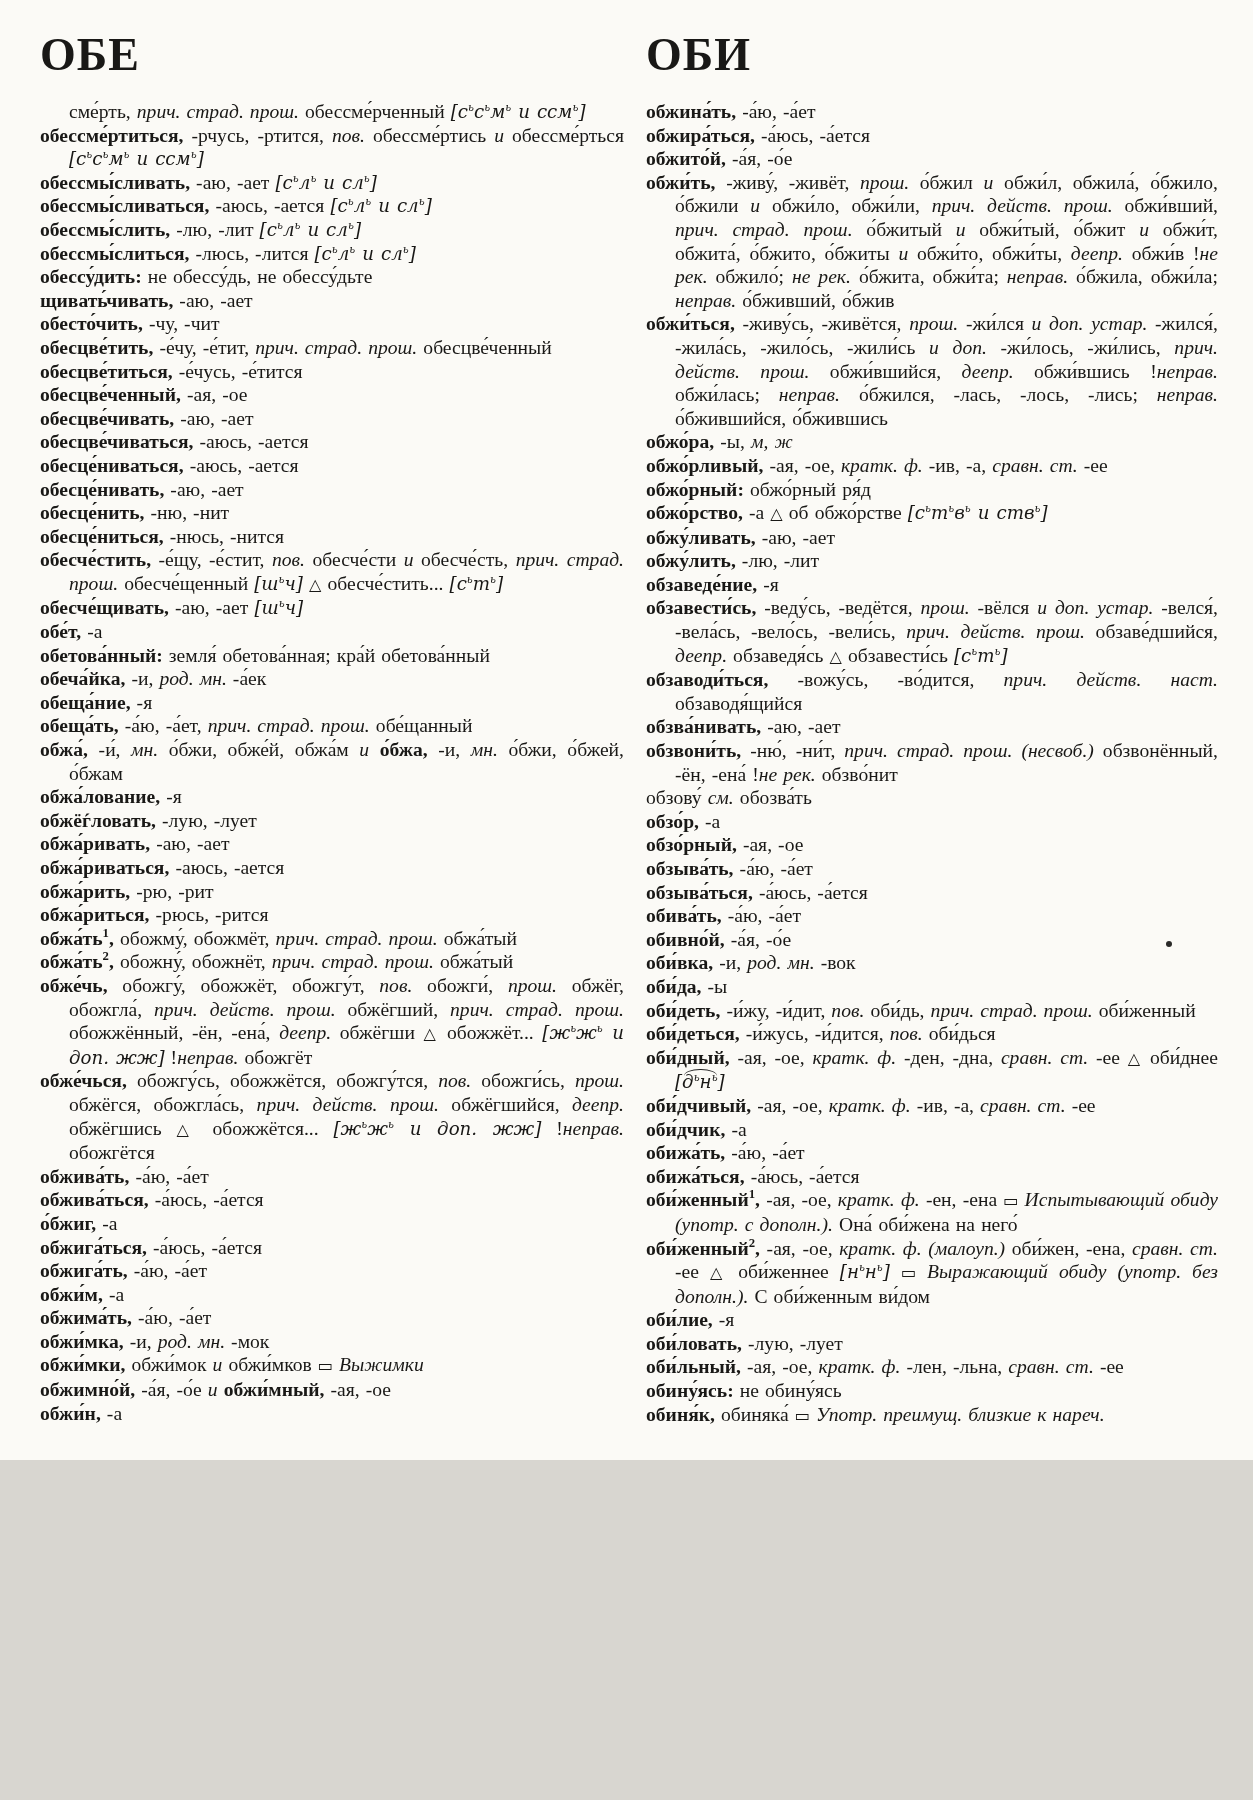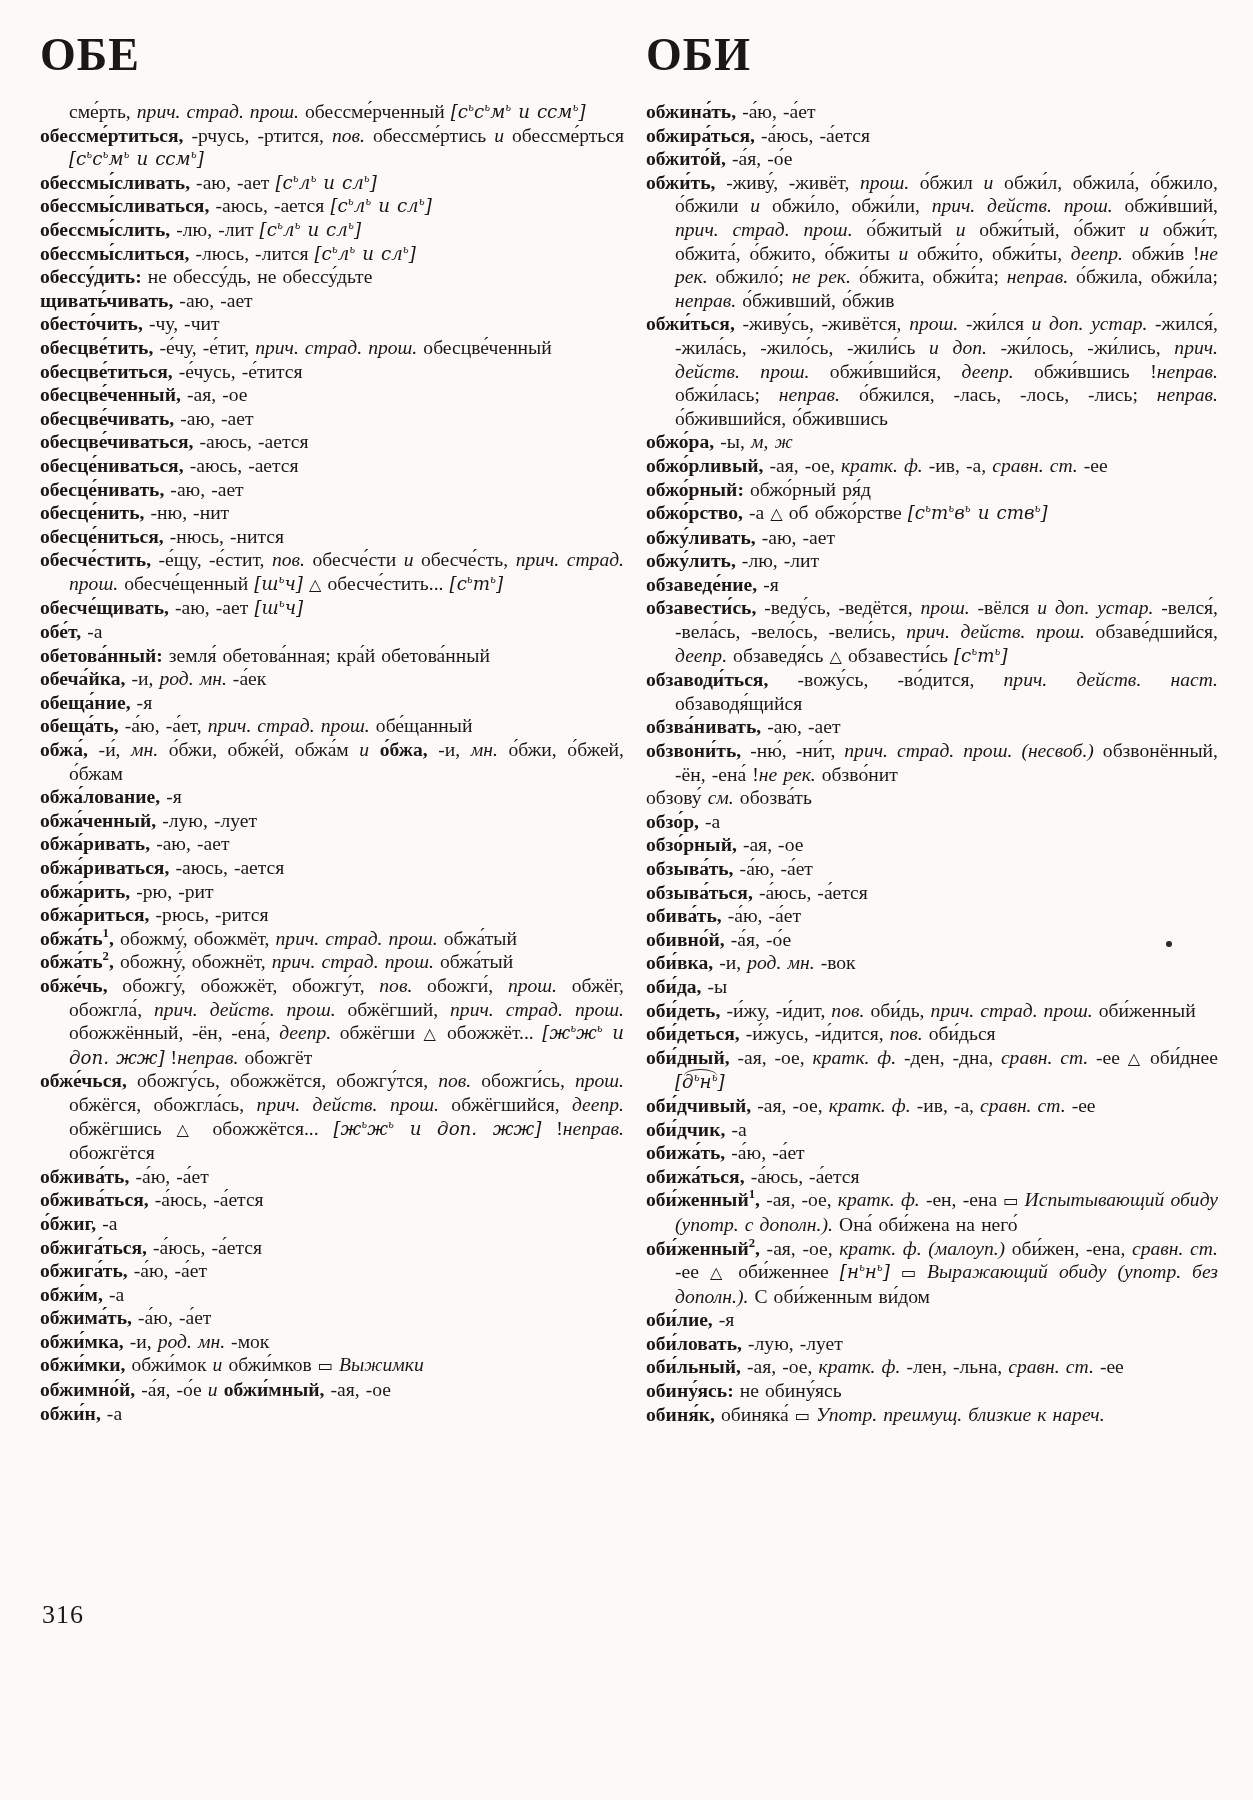--- a/index.html
+++ b/index.html
@@ -1,18 +1,18 @@
 <!DOCTYPE html>
 <html lang="ru"><head>
 <meta charset="utf-8">
 <style>
   html,body{margin:0;padding:0;background:#d8d6d0;}
   .page{
     position:relative;
-    width:1253px;height:1800px;
+    width:1253px;height:1460px;
     margin:0 auto;
     background:#fbfaf6;
     font-family:"Liberation Serif",serif;
     color:#191816;
     overflow:hidden;
   }
   .col{position:absolute;top:30px;}
   .col-left{left:40px;width:584px;}
   .col-right{left:646px;width:572px;}
   .guide{
@@ -67,21 +67,21 @@
         <p class="entry"><span class="r-b">обесце́ниться,</span><span class="r-n"> -нюсь, -нится</span></p>
         <p class="entry"><span class="r-b">обесче́стить,</span><span class="r-n"> -е́щу, -е́стит, </span><span class="r-i">пов.</span><span class="r-n"> обесче́сти </span><span class="r-i">и</span><span class="r-n"> обесче́сть, </span><span class="r-i">прич. страд. прош.</span><span class="r-n"> обесче́щенный </span><span class="r-p">[ш<sup>ь</sup>ч]</span><span class="r-n"> </span><span class="r-y">△</span><span class="r-n"> обесче́стить... </span><span class="r-p">[с<sup>ь</sup>т<sup>ь</sup>]</span></p>
         <p class="entry"><span class="r-b">обесче́щивать,</span><span class="r-n"> -аю, -ает </span><span class="r-p">[ш<sup>ь</sup>ч]</span></p>
         <p class="entry"><span class="r-b">обе́т,</span><span class="r-n"> -а</span></p>
         <p class="entry"><span class="r-b">обетова́нный:</span><span class="r-n"> земля́ обетова́нная; кра́й обетова́нный</span></p>
         <p class="entry"><span class="r-b">обеча́йка,</span><span class="r-n"> -и, </span><span class="r-i">род. мн.</span><span class="r-n"> -а́ек</span></p>
         <p class="entry"><span class="r-b">обеща́ние,</span><span class="r-n"> -я</span></p>
         <p class="entry"><span class="r-b">обеща́ть,</span><span class="r-n"> -а́ю, -а́ет, </span><span class="r-i">прич. страд. прош.</span><span class="r-n"> обе́щанный</span></p>
         <p class="entry"><span class="r-b">обжа́,</span><span class="r-n"> -и́, </span><span class="r-i">мн.</span><span class="r-n"> о́бжи, обже́й, обжа́м </span><span class="r-i">и</span><span class="r-n"> </span><span class="r-b">о́бжа,</span><span class="r-n"> -и, </span><span class="r-i">мн.</span><span class="r-n"> о́бжи, о́бжей, о́бжам</span></p>
         <p class="entry"><span class="r-b">обжа́лование,</span><span class="r-n"> -я</span></p>
-        <p class="entry"><span class="r-b">обжа́ченный,</span><span class="r-n"> -лую, -лует</span></p>
+        <p class="entry"><span class="r-b">обжёѓловать,</span><span class="r-n"> -лую, -лует</span></p>
         <p class="entry"><span class="r-b">обжа́ривать,</span><span class="r-n"> -аю, -ает</span></p>
         <p class="entry"><span class="r-b">обжа́риваться,</span><span class="r-n"> -аюсь, -ается</span></p>
         <p class="entry"><span class="r-b">обжа́рить,</span><span class="r-n"> -рю, -рит</span></p>
         <p class="entry"><span class="r-b">обжа́риться,</span><span class="r-n"> -рюсь, -рится</span></p>
         <p class="entry"><span class="r-b">обжа́ть</span><sup class="r-s">1</sup><span class="r-b">,</span><span class="r-n"> обожму́, обожмёт, </span><span class="r-i">прич. страд. прош.</span><span class="r-n"> обжа́тый</span></p>
         <p class="entry"><span class="r-b">обжа́ть</span><sup class="r-s">2</sup><span class="r-b">,</span><span class="r-n"> обожну́, обожнёт, </span><span class="r-i">прич. страд. прош.</span><span class="r-n"> обжа́тый</span></p>
         <p class="entry"><span class="r-b">обже́чь,</span><span class="r-n"> обожгу́, обожжёт, обожгу́т, </span><span class="r-i">пов.</span><span class="r-n"> обожги́, </span><span class="r-i">прош.</span><span class="r-n"> обжёг, обожгла́, </span><span class="r-i">прич. действ. прош.</span><span class="r-n"> обжёгший, </span><span class="r-i">прич. страд. прош.</span><span class="r-n"> обожжённый, -ён, -ена́, </span><span class="r-i">деепр.</span><span class="r-n"> обжёгши </span><span class="r-y">△</span><span class="r-n"> обожжёт... </span><span class="r-p">[ж<sup>ь</sup>ж<sup>ь</sup> и доп. жж]</span><span class="r-n"> !</span><span class="r-i">неправ.</span><span class="r-n"> обожгёт</span></p>
         <p class="entry"><span class="r-b">обже́чься,</span><span class="r-n"> обожгу́сь, обожжётся, обожгу́тся, </span><span class="r-i">пов.</span><span class="r-n"> обожги́сь, </span><span class="r-i">прош.</span><span class="r-n"> обжёгся, обожгла́сь, </span><span class="r-i">прич. действ. прош.</span><span class="r-n"> обжёгшийся, </span><span class="r-i">деепр.</span><span class="r-n"> обжёгшись </span><span class="r-y">△</span><span class="r-n"> обожжётся... </span><span class="r-p">[ж<sup>ь</sup>ж<sup>ь</sup> и доп. жж]</span><span class="r-n"> !</span><span class="r-i">неправ.</span><span class="r-n"> обожгётся</span></p>
         <p class="entry"><span class="r-b">обжива́ть,</span><span class="r-n"> -а́ю, -а́ет</span></p>
         <p class="entry"><span class="r-b">обжива́ться,</span><span class="r-n"> -а́юсь, -а́ется</span></p>

